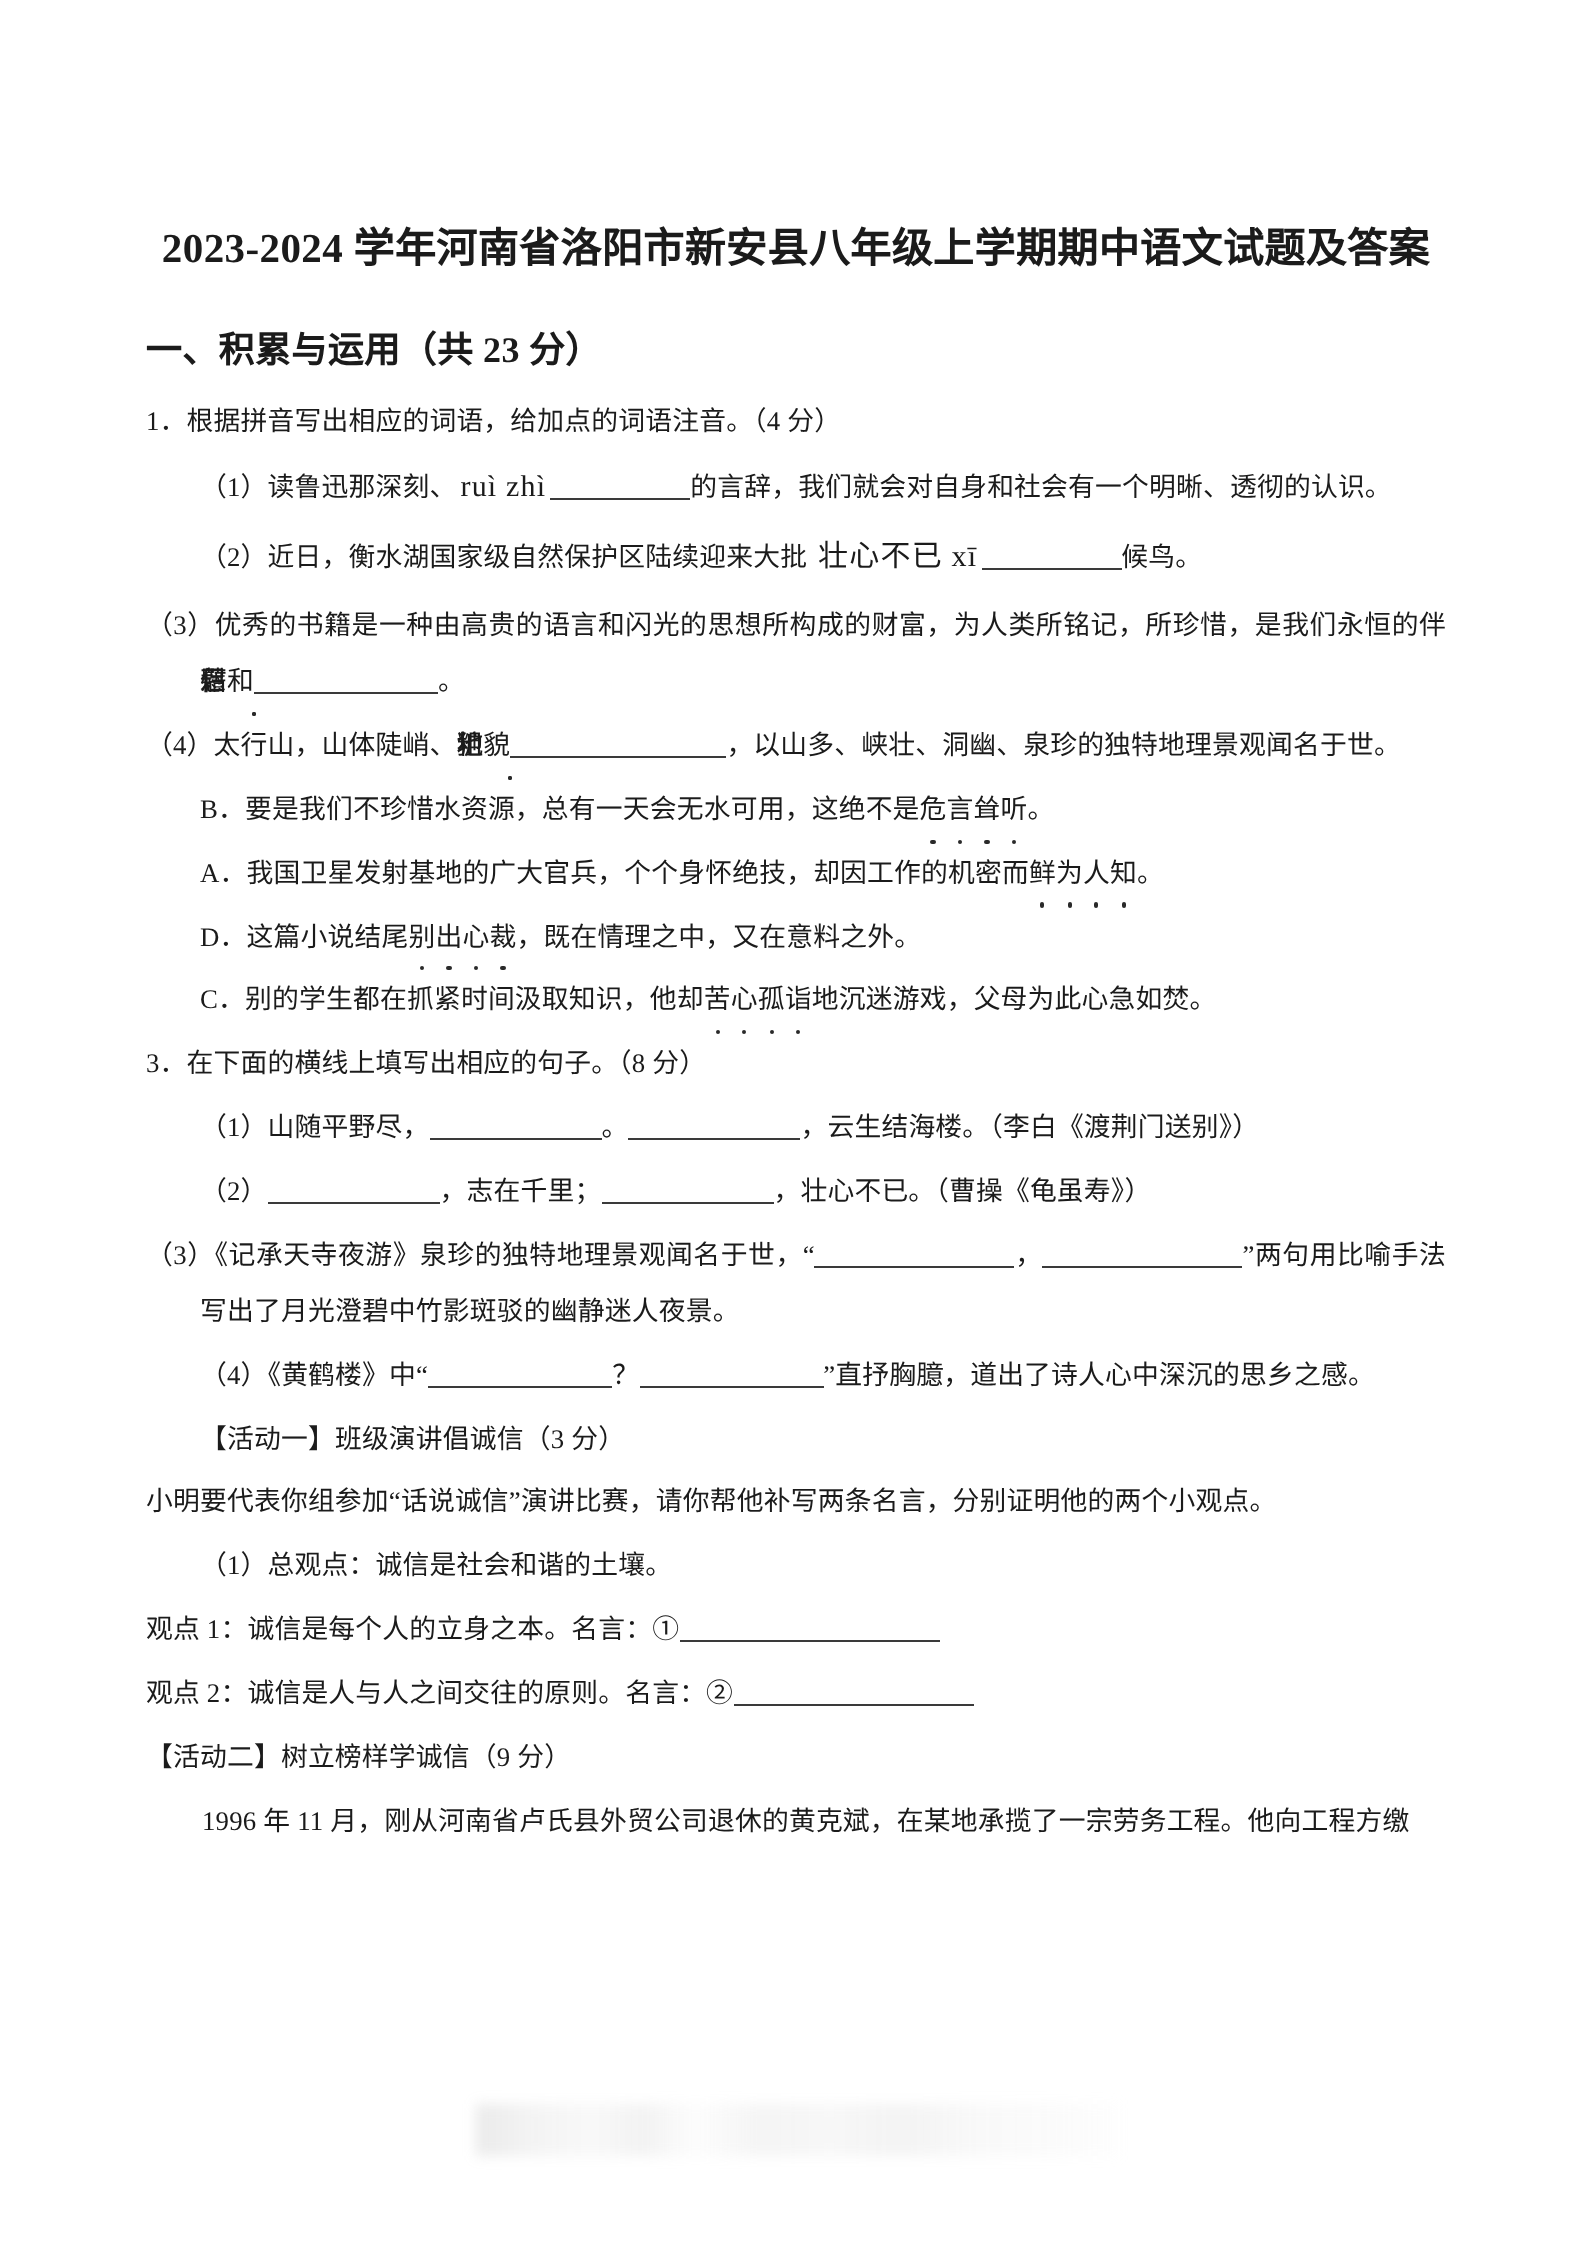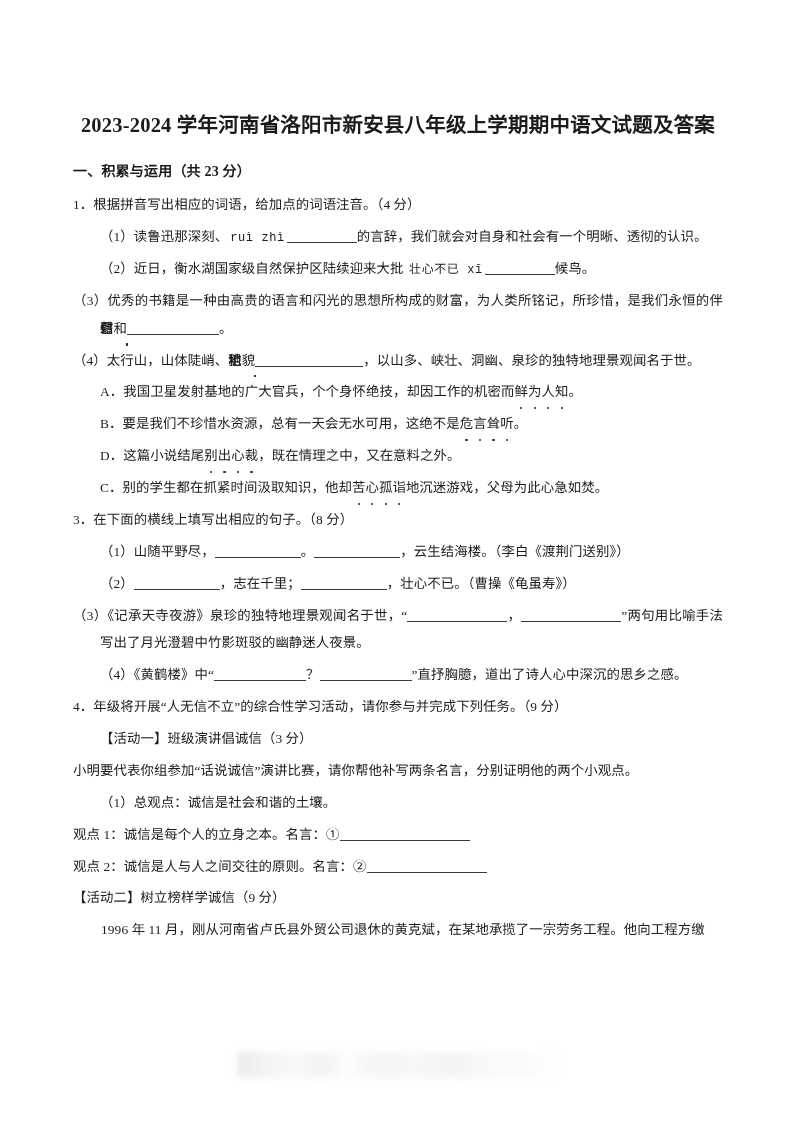--- a/index.html
+++ b/index.html
@@ -28,21 +28,21 @@
     font-weight:bold;
     text-align:center;
     line-height:1.95;
     letter-spacing:0.2px;
     margin:0 0 6px 0;
     padding:0 6px;
   }
 
   
   .section-heading{
-    font-size:14px;
+    font-size:18px;
     font-weight:bold;
     margin:14px 0 11px 0;
     letter-spacing:0.2px;
     font-family:Liberation Serif, serif;
   }
 
   
   .q{
     font-size:13.4px;
     line-height:2.08;
@@ -83,22 +83,22 @@
     left:50%;
     bottom:-3px;
     width:2.2px;height:2.2px;
     margin-left:-1.1px;
     border-radius:50%;
     background:#2a2a2a;
   }
 
   
   .pinyin{
-    font-family:Liberation Mono, monospace;
-    font-size:12px;
+    font-family:Liberation Serif, serif;
+    font-size:15px;
     letter-spacing:0.6px;
     padding:0 2px;
   }
 
   
   .watermark{
     position:absolute;
     left:238px;top:1052px;
     width:322px;height:26px;
     background:linear-gradient(90deg,
@@ -139,25 +139,25 @@
   <p class="q indent-hang">
     <span>（3）</span><span>优秀的书籍是一种由高贵的语言和闪光的思想所构成的财富，为人类所铭记，所珍惜，是我们永恒的伴侣和</span><span><span class="dot">慰</span><span class="dot">藉</span></span><span class="blank b-92"></span><span>。</span>
   </p>
 
   <p class="q indent-hang">
     <span>（4）</span><span>太行山，山体陡峭、地貌</span><span><span class="dot">粗</span><span class="dot">犷</span></span><span class="blank b-108"></span><span>，以山多、峡壮、洞幽、泉珍的独特地理景观闻名于世。</span>
   </p>
 
 
   <p class="q indent-opt">
+    <span>B．</span><span>要是我们不珍惜水资源，总有一天会无水可用，这绝不是</span><span><span class="dot">危</span><span class="dot">言</span><span class="dot">耸</span><span class="dot">听</span></span><span>。</span>
+  </p>
+
+  <p class="q indent-opt">
     <span>A．</span><span>我国卫星发射基地的广大官兵，个个身怀绝技，却因工作的机密而</span><span><span class="dot">鲜</span><span class="dot">为</span><span class="dot">人</span><span class="dot">知</span></span><span>。</span>
-  </p>
-
-  <p class="q indent-opt">
-    <span>B．</span><span>要是我们不珍惜水资源，总有一天会无水可用，这绝不是</span><span><span class="dot">危</span><span class="dot">言</span><span class="dot">耸</span><span class="dot">听</span></span><span>。</span>
   </p>
 
   <p class="q indent-opt">
     <span>D．</span><span>这篇小说结尾</span><span><span class="dot">别</span><span class="dot">出</span><span class="dot">心</span><span class="dot">裁</span></span><span>，既在情理之中，又在意料之外。</span>
   </p>
 
   <p class="q indent-opt">
     <span>C．</span><span>别的学生都在抓紧时间汲取知识，他却</span><span><span class="dot">苦</span><span class="dot">心</span><span class="dot">孤</span><span class="dot">诣</span></span><span>地沉迷游戏，父母为此心急如焚。</span>
   </p>
 
@@ -172,21 +172,20 @@
   </p>
 
   <p class="q indent-hang">
     <span>（3）</span><span>《记承天寺夜游》泉珍的独特地理景观闻名于世，“</span><span class="blank b-100"></span><span>，</span><span class="blank b-100"></span><span>”两句用比喻手法写出了月光澄碧中竹影斑驳的幽静迷人夜景。</span>
   </p>
 
   <p class="q indent1">
     <span>（4）</span><span>《黄鹤楼》中“</span><span class="blank b-92"></span><span>？</span><span class="blank b-92"></span><span>”直抒胸臆，道出了诗人心中深沉的思乡之感。</span>
   </p>
 
-  <p class="q q-num">4．年级将开展“人无信不立”的综合性学习活动，请你参与并完成下列任务。（9 分）</p>
 
   <p class="q indent1">【活动一】班级演讲倡诚信（3 分）</p>
 
   <p class="q indent-txt">小明要代表你组参加“话说诚信”演讲比赛，请你帮他补写两条名言，分别证明他的两个小观点。</p>
 
   <p class="q indent1">（1）总观点：诚信是社会和谐的土壤。</p>
 
   <p class="q indent-txt">
     <span>观点 1：诚信是每个人的立身之本。名言：①</span><span class="blank b-130"></span>
   </p>

